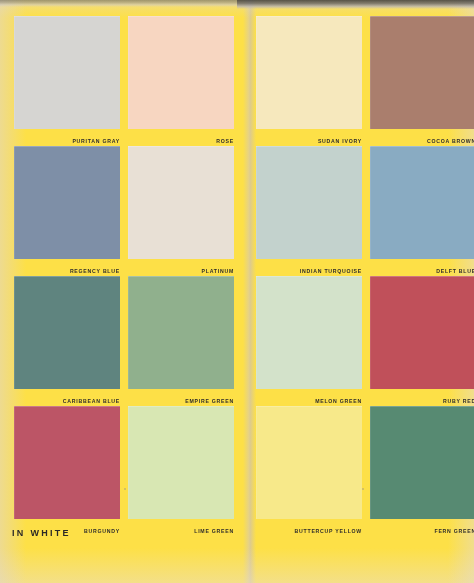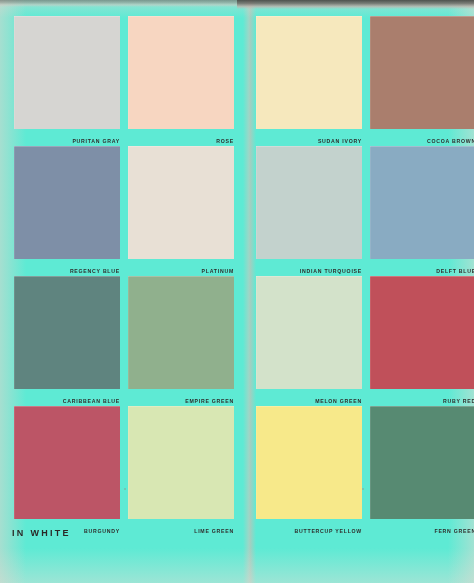--- a/index.html
+++ b/index.html
@@ -12,21 +12,21 @@
     overflow: hidden;
     font-family: "Liberation Sans", sans-serif;
     background: #f3efeb;
   }
 
   
   #paper {
     position: relative;
     width: 474px;
     height: 583px;
-    background: #5eead4;
+    background: #fde047;
     box-sizing: border-box;
   }
 
   
   #paper::before {
     content: "";
     position: absolute;
     inset: 0;
     pointer-events: none;
     background:

